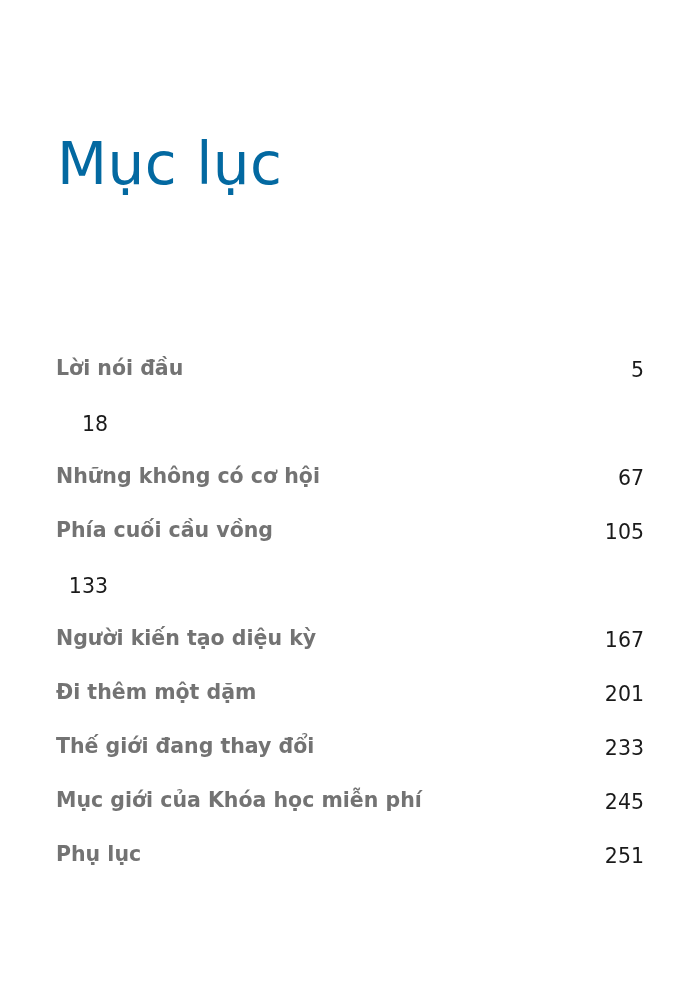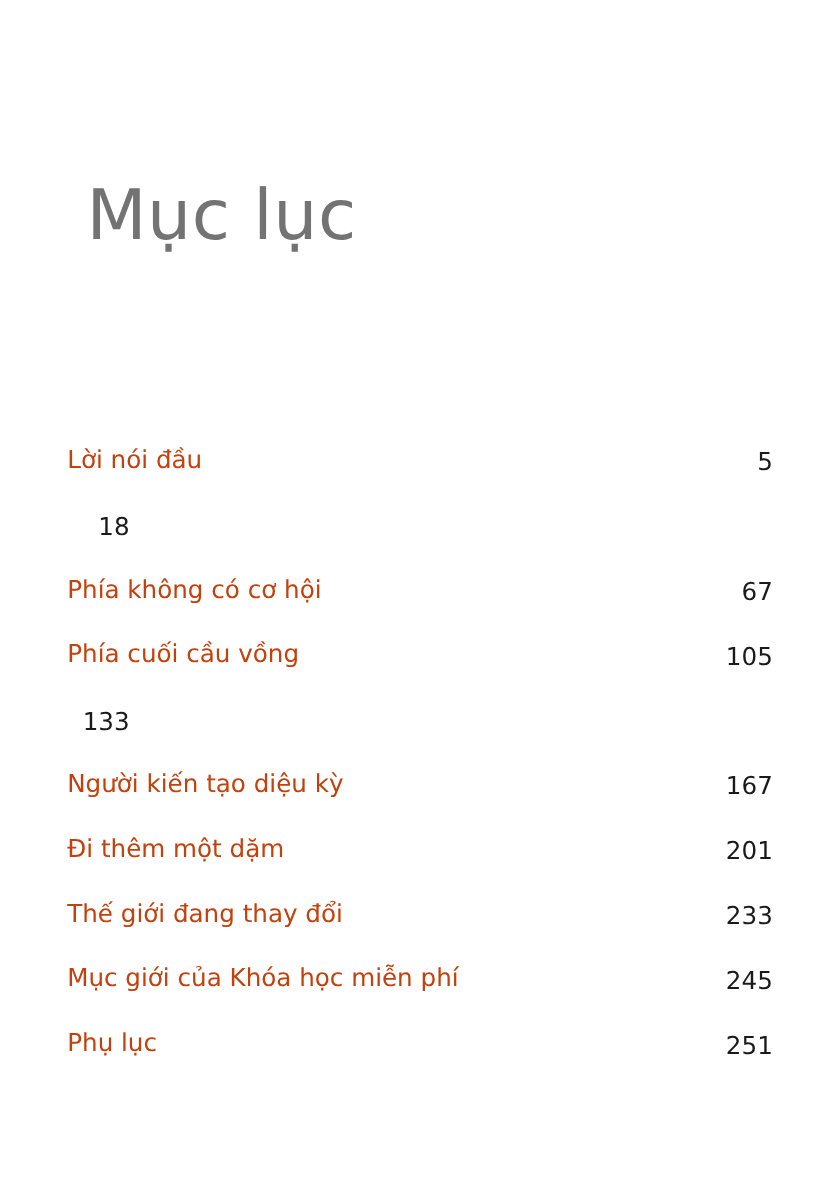--- a/index.html
+++ b/index.html
@@ -18,22 +18,22 @@
     position: relative;
     width: 700px;
     height: 990px;
     box-sizing: border-box;
     padding: 0 56px;
   }
   .toc-title {
     font-size: 58px;
     font-weight: 400;
     letter-spacing: 0.5px;
-    color: #737373;
-    margin: 16px;
+    color: #0369a1;
+    margin: 1px;
     padding-top: 132px;
     line-height: 1.1;
   }
   .toc-list {
     margin: 0;
     padding: 0;
     list-style: none;
     position: absolute;
     top: 352px;
     left: 56px;
@@ -42,22 +42,22 @@
   .toc-row {
     display: flex;
     align-items: flex-end;
     justify-content: space-between;
     margin-bottom: 24px;
     min-height: 30px;
   }
   .toc-label {
     font-size: 20.5px;
     line-height: 1.42;
-    color: #c2410c;
-    font-weight: 400;
+    color: #737373;
+    font-weight: 700;
     white-space: pre-line;
     max-width: 520px;
   }
   .toc-page {
     font-size: 20.5px;
     color: #1a1a1a;
     font-weight: 400;
     text-align: right;
     min-width: 52px;
     flex: none;
@@ -79,21 +79,21 @@
     <li class="toc-row">
       <span class="toc-label">Lời nói đầu</span>
       <span class="toc-page">5</span>
     </li>
 
     <li class="toc-row two-line">
       <span class="toc-page">18</span>
     </li>
 
     <li class="toc-row">
-      <span class="toc-label">Phía không có cơ hội</span>
+      <span class="toc-label">Những không có cơ hội</span>
       <span class="toc-page">67</span>
     </li>
 
     <li class="toc-row">
       <span class="toc-label">Phía cuối cầu vồng</span>
       <span class="toc-page">105</span>
     </li>
 
     <li class="toc-row">
       <span class="toc-page">133</span>

